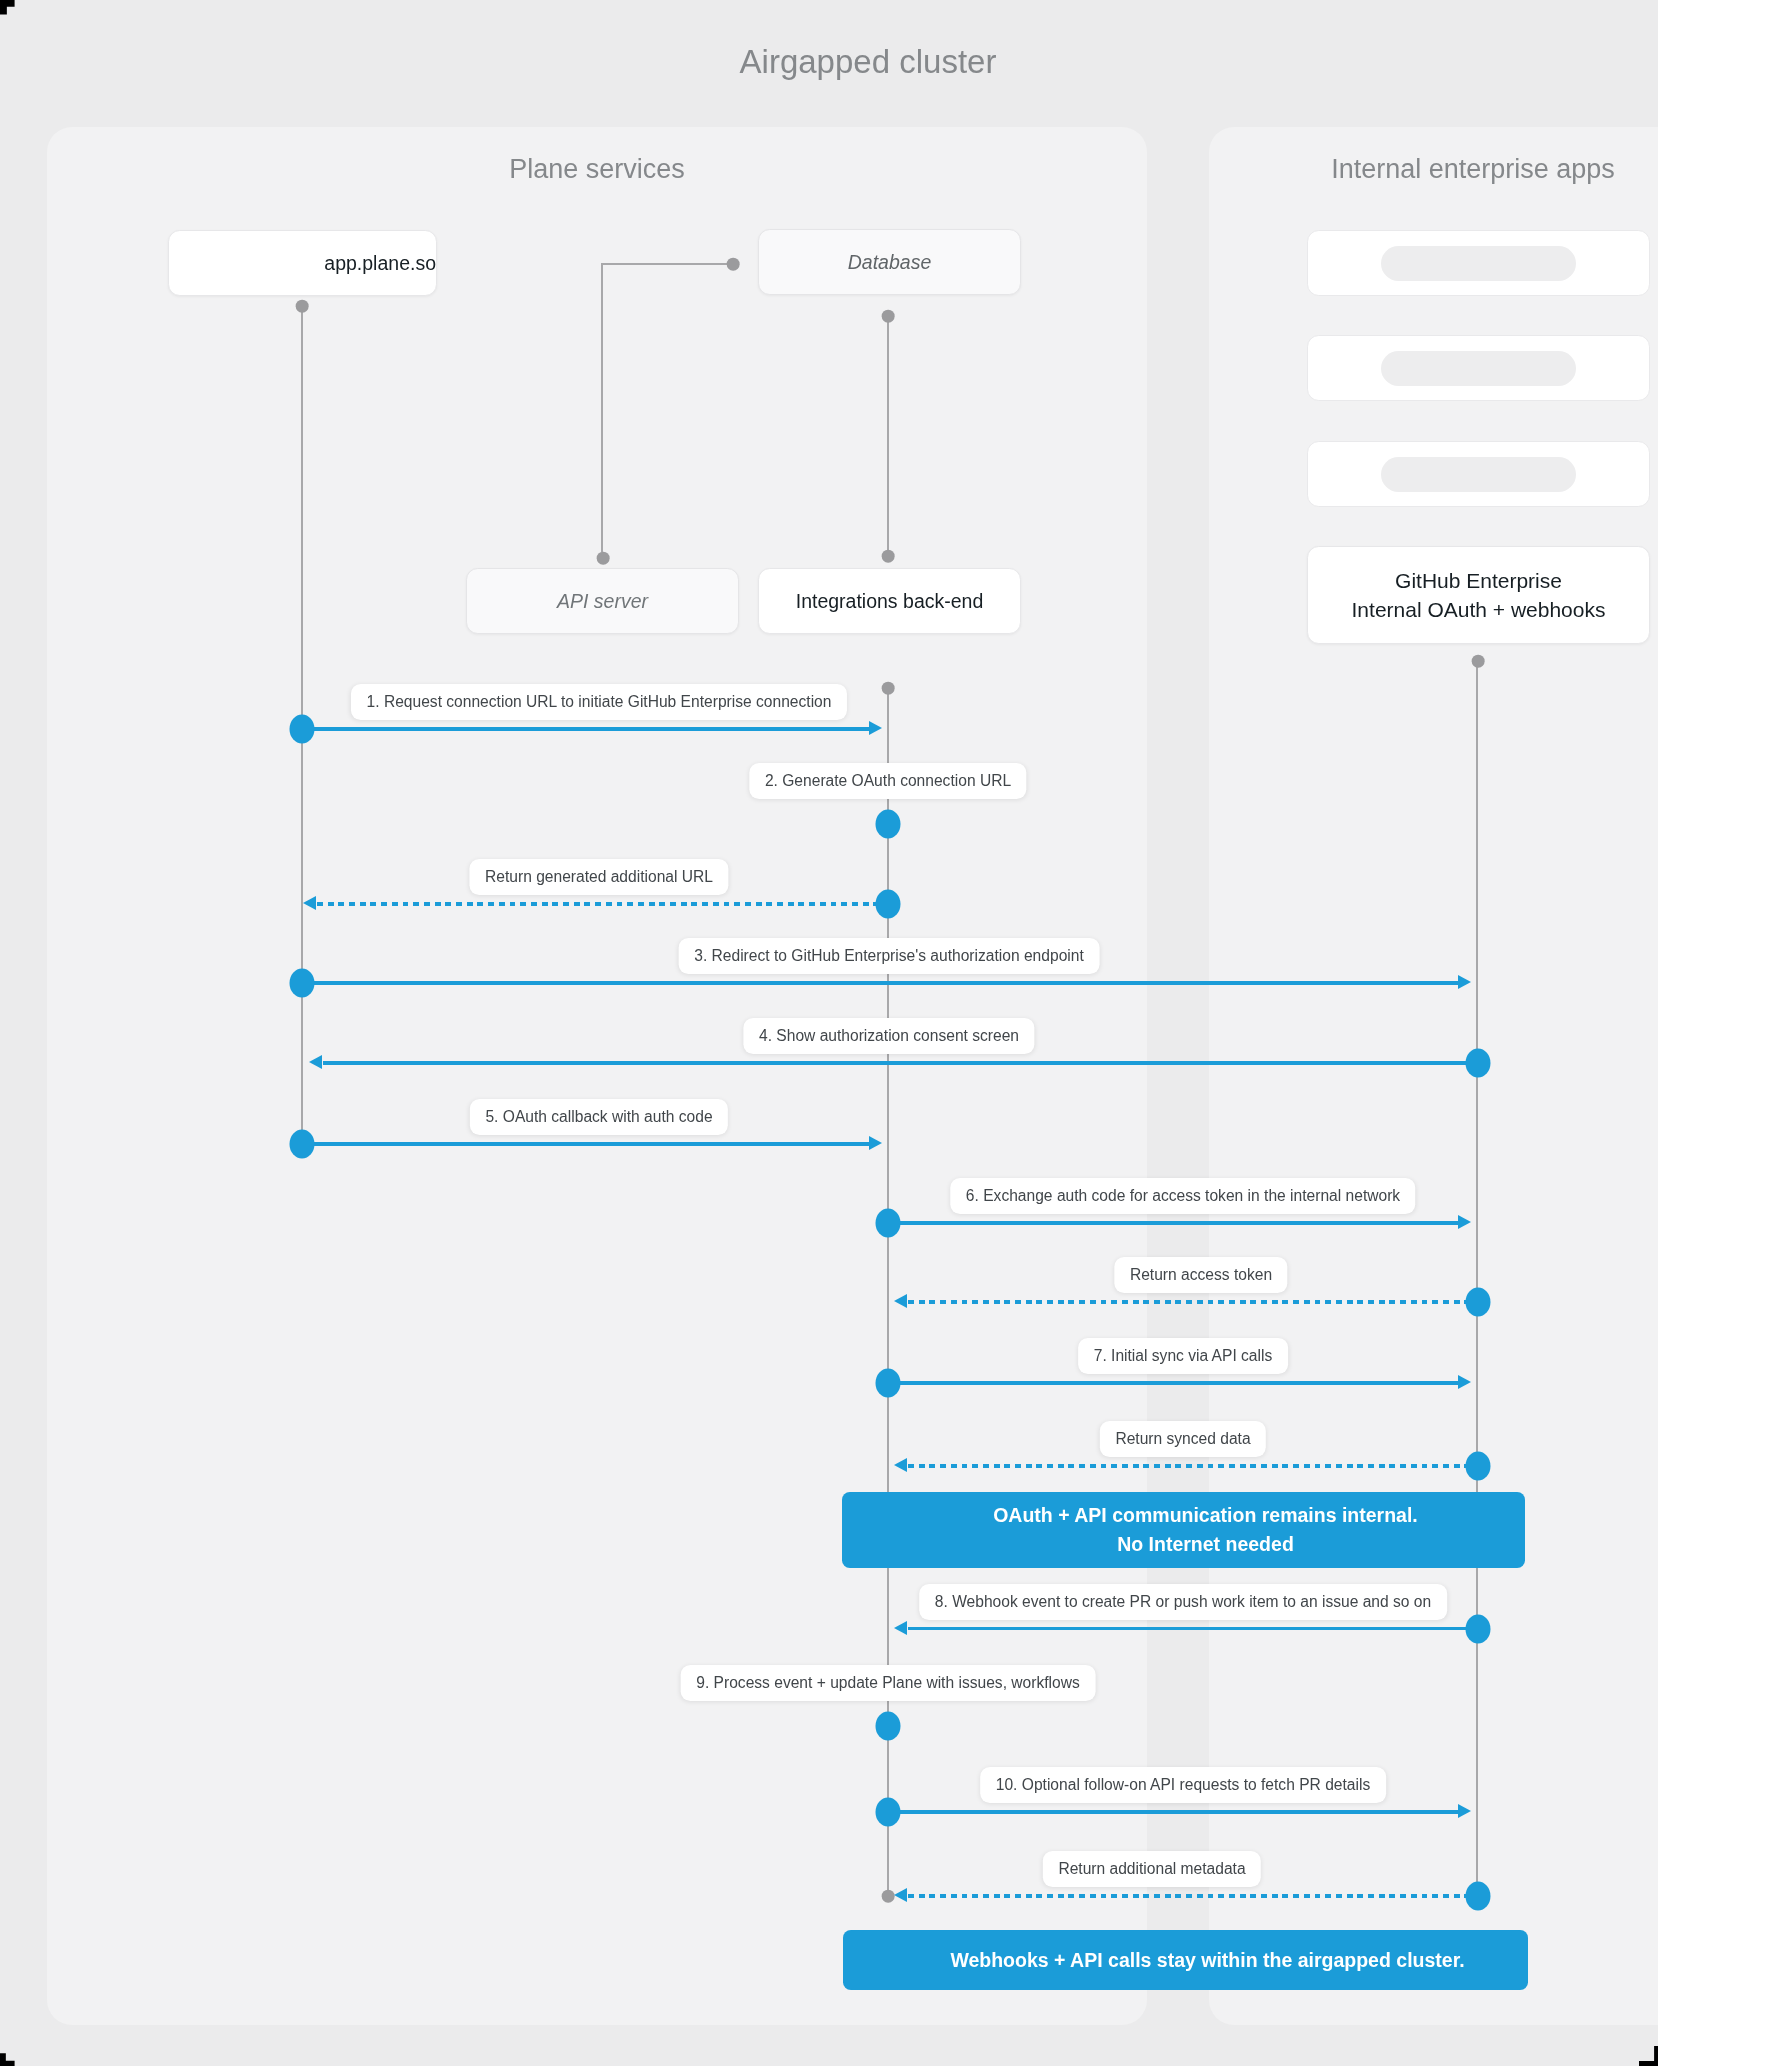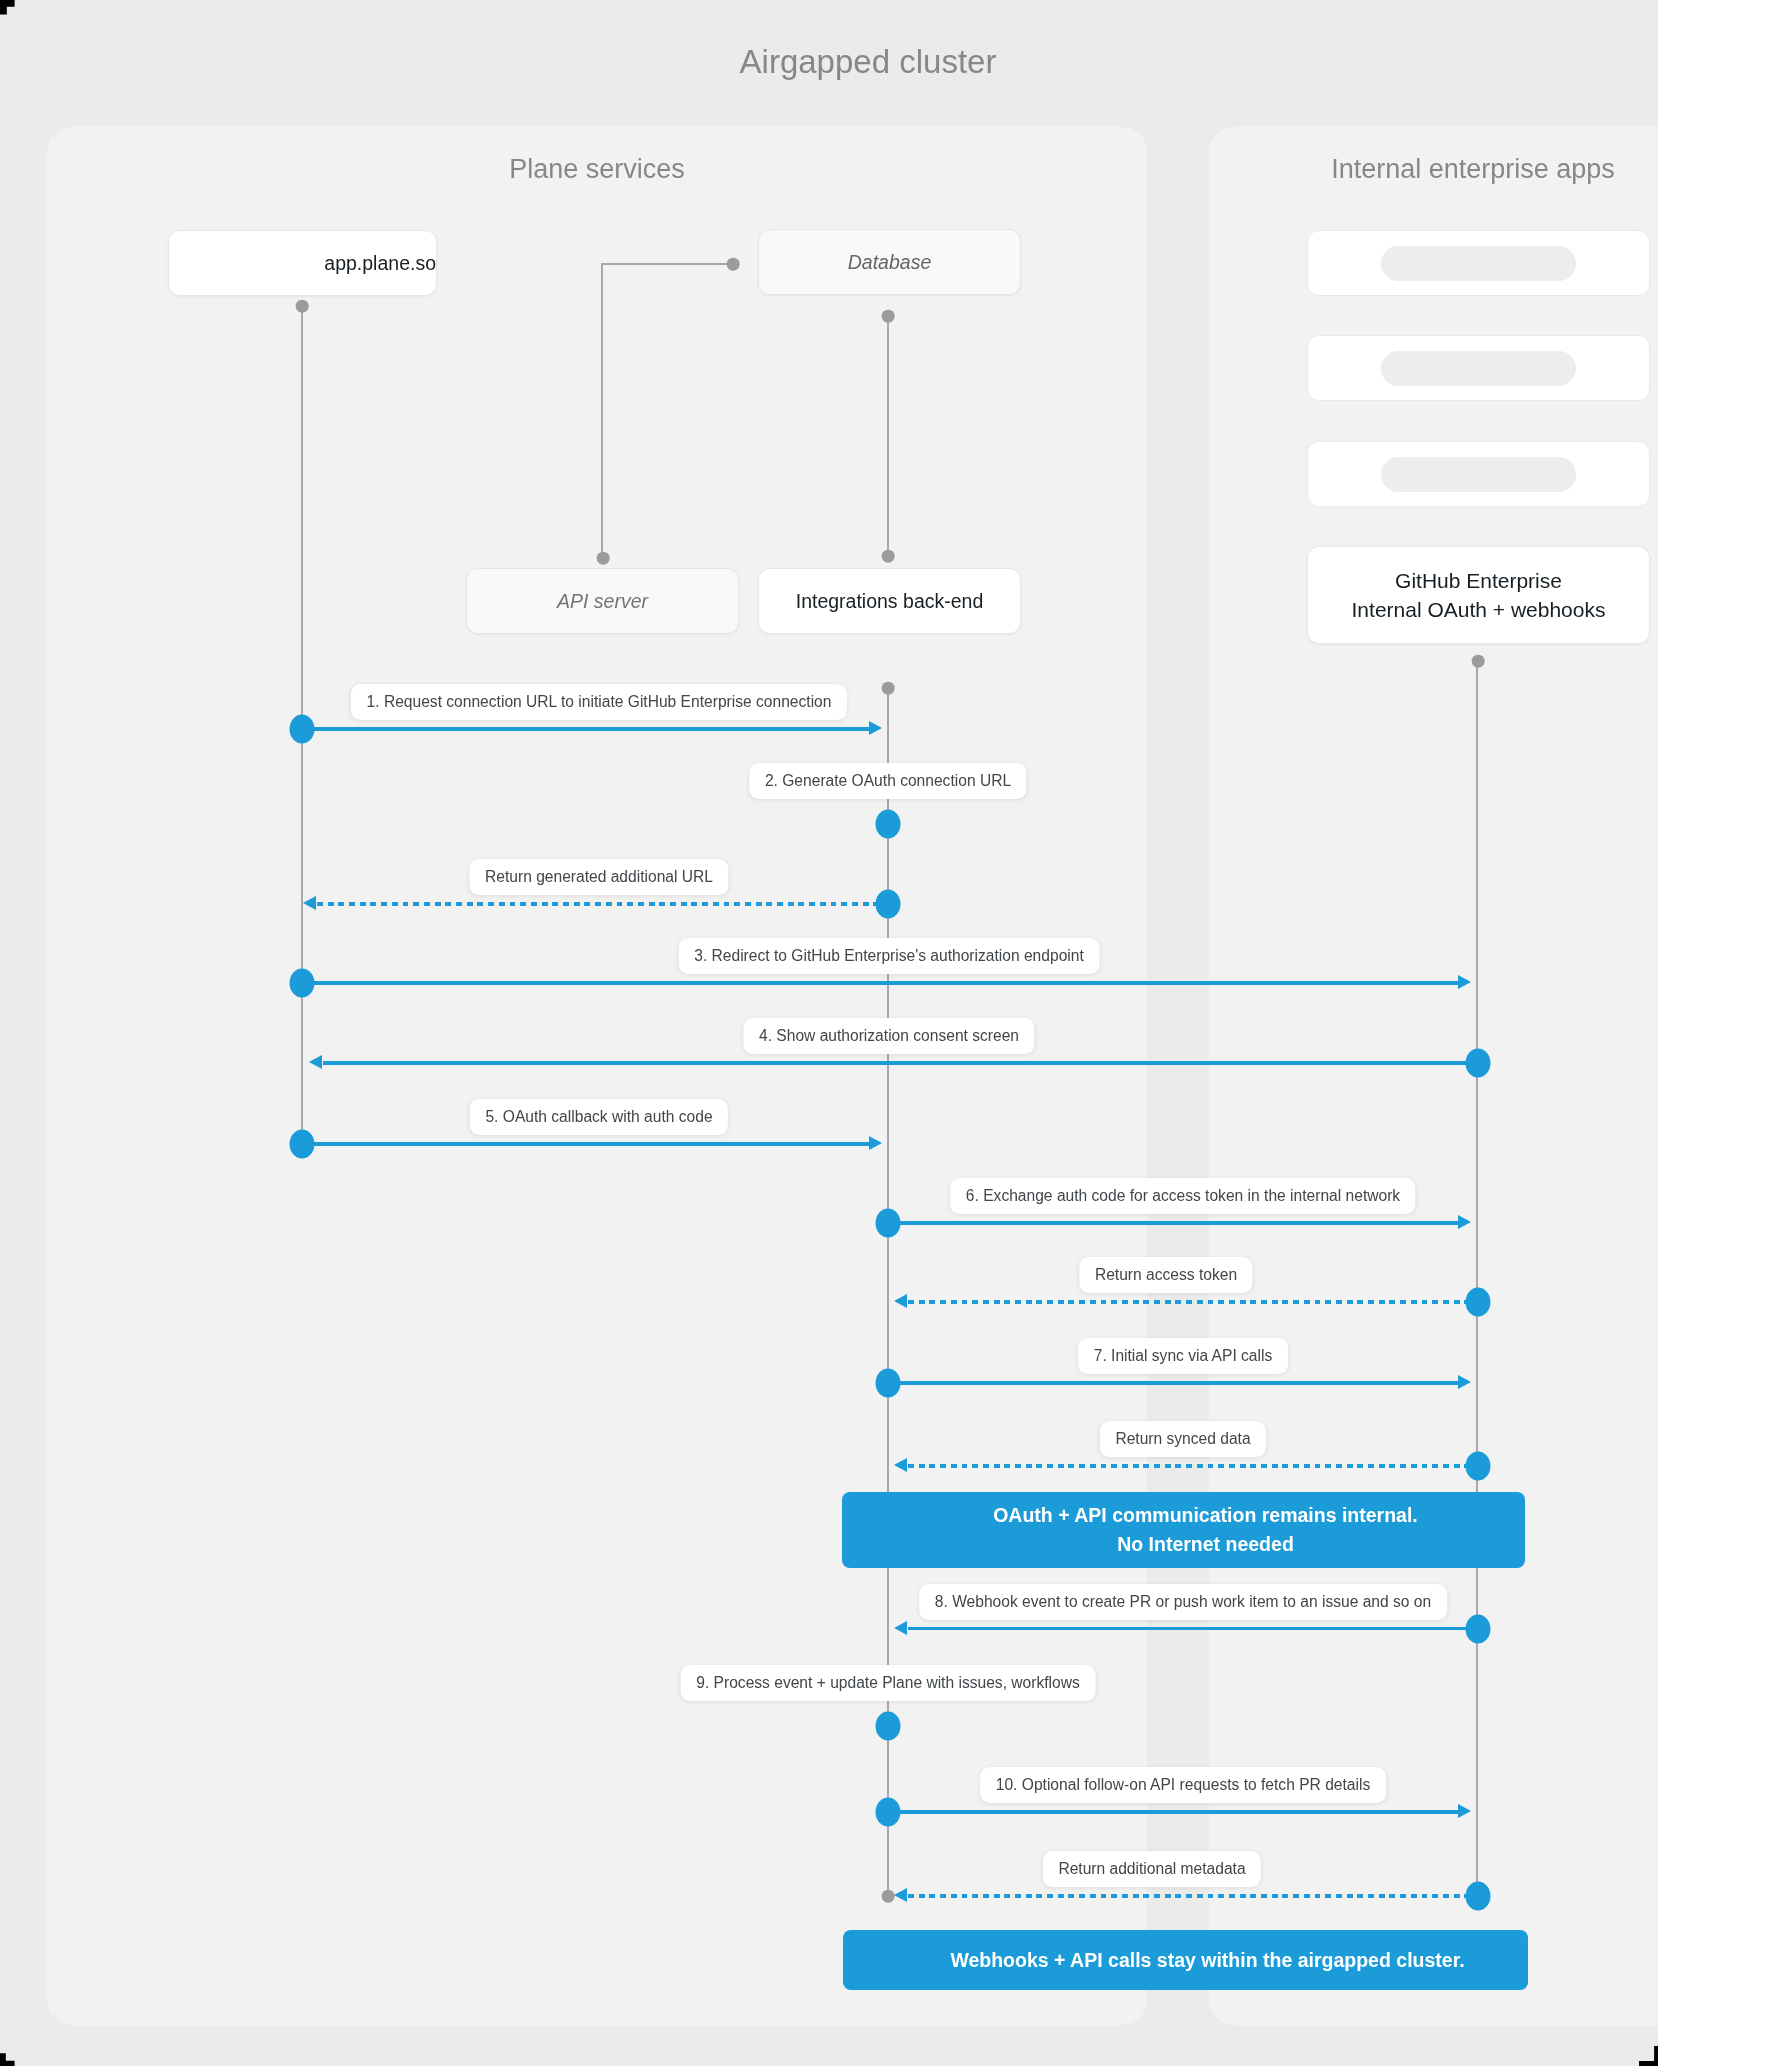--- a/index.html
+++ b/index.html
@@ -142,21 +142,21 @@
   <div class="pill" style="left:599px;top:1099px;">5. OAuth callback with auth code</div>
   <div class="bdot" style="left:302px;top:1144px;"></div>
   <div class="lsolid" style="left:302px;top:1142px;width:567px;"></div>
   <div class="ar right" style="left:869px;top:1136px;"></div>
 
   <div class="pill" style="left:1183px;top:1178px;text-align:right;">6. Exchange auth code for access token in the internal network</div>
   <div class="bdot" style="left:888px;top:1223px;"></div>
   <div class="lsolid" style="left:888px;top:1221px;width:570px;"></div>
   <div class="ar right" style="left:1458px;top:1215px;"></div>
 
-  <div class="pill" style="left:1166px;top:1257px;">Return access token</div>
+  <div class="pill" style="left:1201px;top:1257px;">Return access token</div>
   <div class="bdot" style="left:1478px;top:1302px;"></div>
   <div class="ldash" style="left:908px;top:1300px;width:570px;"></div>
   <div class="ar left" style="left:894px;top:1294px;"></div>
 
   <div class="pill" style="left:1183px;top:1338px;">7. Initial sync via API calls</div>
   <div class="bdot" style="left:888px;top:1383px;"></div>
   <div class="lsolid" style="left:888px;top:1381px;width:570px;"></div>
   <div class="ar right" style="left:1458px;top:1375px;"></div>
 
   <div class="pill" style="left:1183px;top:1421px;">Return synced data</div>

